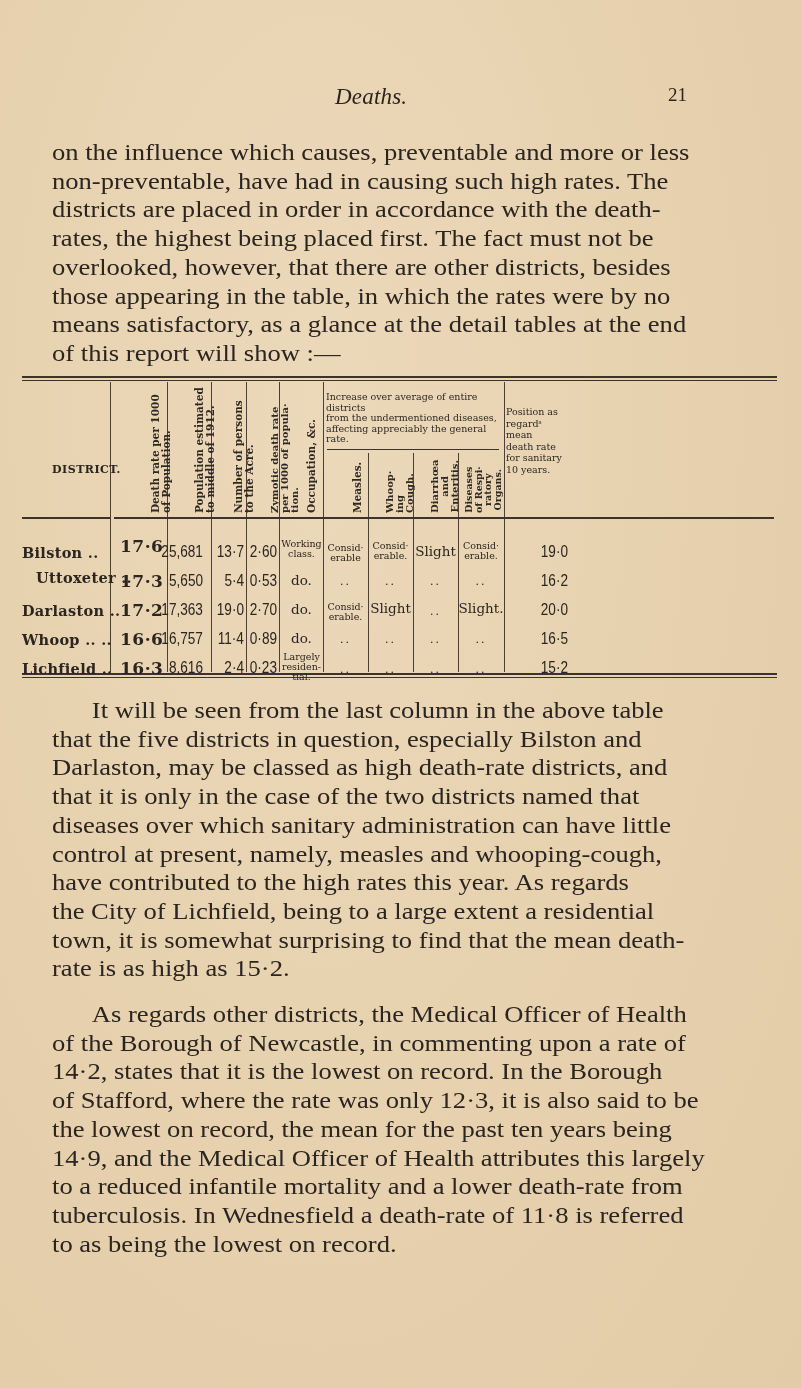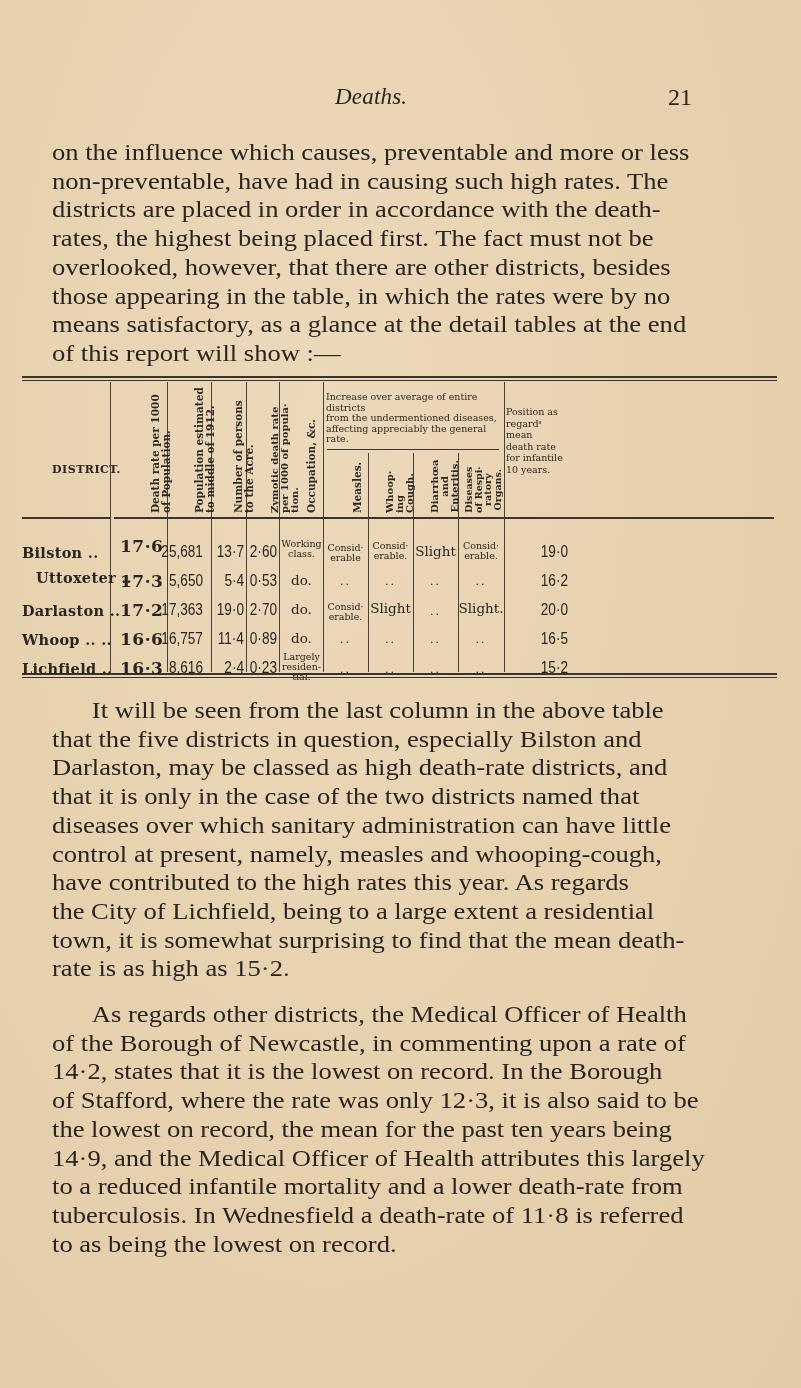--- a/index.html
+++ b/index.html
@@ -12,21 +12,21 @@
     position: relative;
   }
   .running-head {
     position: absolute; top: 84px; left: 0; width: 801px; height: 30px; padding-left: 32px;
   }
   .running-title {
     position: absolute; left: 335px; top: 0;
     font-style: italic; font-size: 23px; letter-spacing: 0.2px;
   }
   .page-number {
-    position: absolute; left: 668px; top: 0; font-size: 24px;
+    position: absolute; left: 668px; top: 0; font-size: 19px;
   }
   .para {
     position: absolute; left: 52px; width: 415px;
     font-size: 24px; line-height: 28.7px;
     text-align: justify; text-align-last: left;
     transform-origin: 0 0; transform: scaleX(1.107);
     margin: 0;
   }
   .para .line { display: block; text-align: justify; text-align-last: justify; white-space: nowrap; }
   .para .line.last { text-align-last: left; }
@@ -147,21 +147,21 @@
       <div>of Respi·</div>
       <div>ratory</div>
       <div>Organs.</div>
   </div>
 
   <div class="hcell" style="left:484px; top:30px; width:80px; font-size:9.5px; line-height:11.5px;">
     <div>Position as</div>
     <div>regardˢ</div>
     <div>mean</div>
     <div>death rate</div>
-    <div>for infantile</div>
+    <div>for sanitary</div>
     <div>10 years.</div>
   </div>
 
   <div>
     <span class="cell dname" style="left:0; top:168px;">Bilston  ..</span>
     <span class="cell drate" style="left:98px; top:160px;">17·6</span>
     <span class="cell num" style="right:574px; top:167px;">25,681</span>
     <span class="cell num" style="right:533px; top:167px;">13·7</span>
     <span class="cell num" style="right:500px; top:167px;">2·60</span>
     <span class="cell small" style="left:258px; top:163px; width:43px;">

